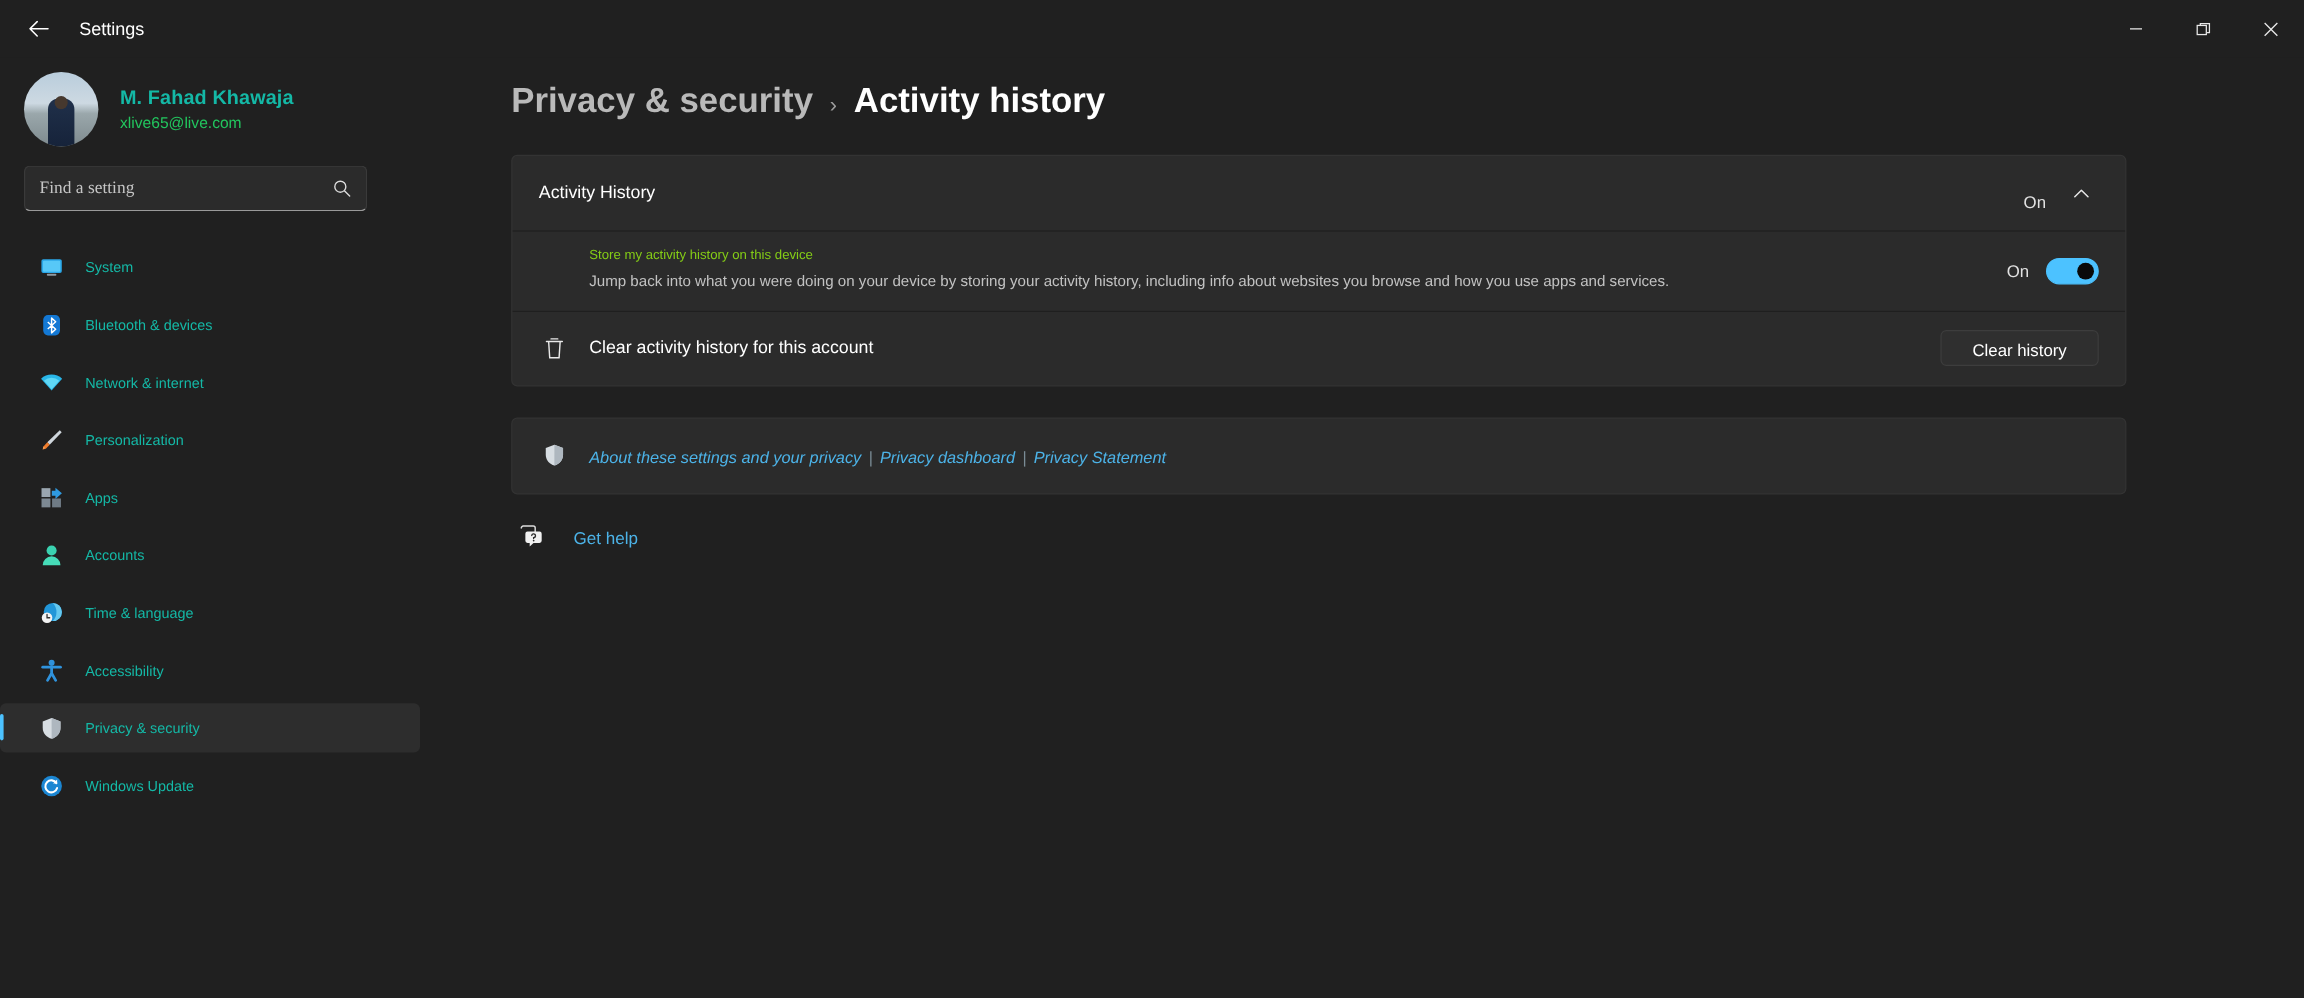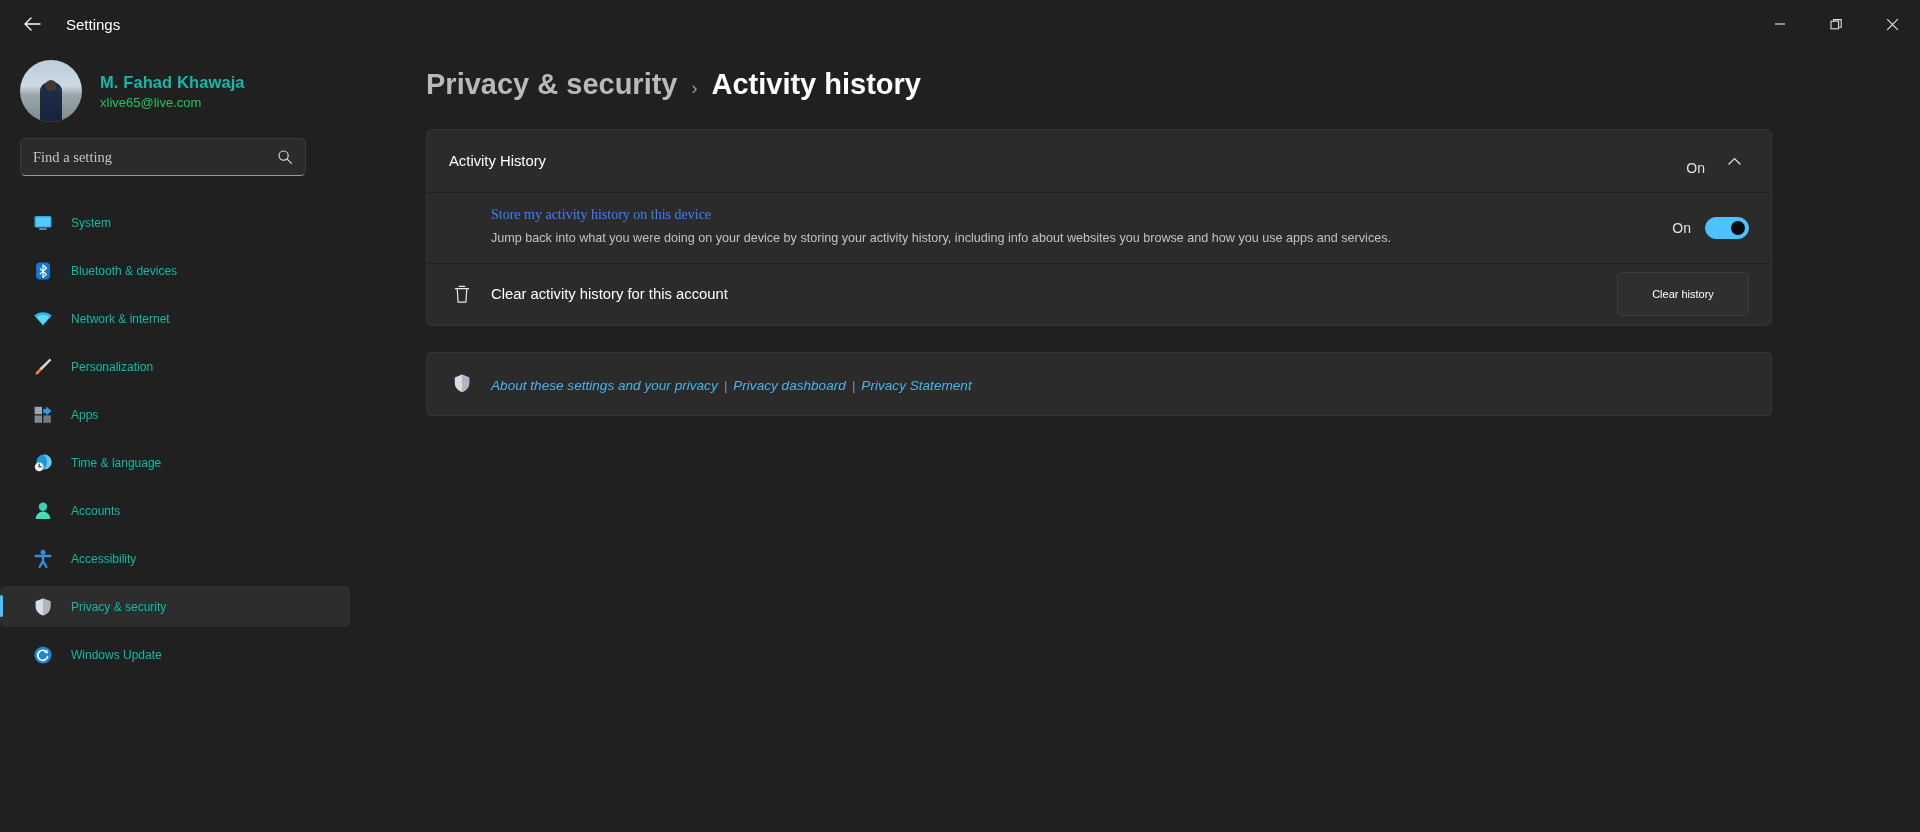--- a/index.html
+++ b/index.html
@@ -101,38 +101,38 @@
   .row { display: flex; align-items: center; padding: 0 22px; min-height: 62px; }
   .row + .row { border-top: 1px solid #1f1f1f; }
   .row-expander { min-height: 62px; }
   .row-title { font-size: 14.8px; color: #ffffff; }
   .row-right { margin-left: auto; display: flex; align-items: flex-end; gap: 14px; }
   .value-text { font-size: 14px; color: #e2e2e2; }
   .chev { width: 30px; height: 30px; display: flex; align-items: center; justify-content: center; border-radius: 4px; cursor: pointer; }
 
   .row-icon { width: 26px; flex: 0 0 26px; margin-right: 16px; display: flex; align-items: center; justify-content: center; }
   .row-body { display: flex; flex-direction: column; padding: 14px 0; max-width: 1000px; }
-  .row-head { font-size: 14px; color: #3b82f6; margin-bottom: 6px; font-family: Liberation Serif, serif; }
+  .row-head { font-size: 11px; color: #84cc16; margin-bottom: 6px; }
   .row-desc { font-size: 12.6px; color: #c2c2c2; line-height: 1.55; }
 
   .toggle-wrap { display: flex; align-items: center; gap: 14px; }
   .toggle {
     width: 44px; height: 22px; border-radius: 12px;
     background: #4cc2ff; position: relative; cursor: pointer;
     border: 1px solid #4cc2ff;
   }
   .toggle .knob {
     position: absolute; right: 3px; top: 50%; transform: translateY(-50%);
     width: 14px; height: 14px; border-radius: 50%; background: #0a0a0a;
   }
 
   .btn {
     background: #2f2f2f; border: 1px solid #3d3d3d; border-radius: 5px;
-    color: #fff; font-size: 11px; padding: 8px 20px; cursor: pointer;
-    font-family: "Liberation Sans", sans-serif; min-width: 132px; height: 44px;
+    color: #fff; font-size: 14px; padding: 8px 20px; cursor: pointer;
+    font-family: "Liberation Sans", sans-serif; min-width: 132px; height: 30px;
   }
 
   .links { display: flex; align-items: flex-start; flex-wrap: wrap; gap: 6px; margin-top: 3px; font-style: italic; }
   .link { color: #4cb3e8; font-size: 13.6px; cursor: pointer; }
   .pipe { color: #7a8c96; font-size: 13.6px; }
 
   .gethelp { display: flex; align-items: center; gap: 24px; margin-top: 24px; padding-left: 6px; }
   .gethelp-label { color: #4cb3e8; font-size: 14.2px; cursor: pointer; }
 </style>
 </head>
@@ -242,37 +242,37 @@
             <rect x="10.4" y="10.4" width="7.4" height="7.4" fill="#6f7b85"></rect>
             <path d="M13.2 1.4 L18.6 6.1 L13.2 10.8 L13.2 8.2 L10.2 8.2 L10.2 4 L13.2 4 Z" fill="#2f9ae0"></path>
           </svg>
         </span>
         <span class="navlabel">Apps</span>
       </div>
 
       <div class="navitem">
         <span class="navicon">
           <svg width="20" height="20" viewBox="0 0 20 20">
+            <circle cx="10" cy="5.8" r="4.2" fill="#3ad2b0"></circle>
+            <path d="M2.6 18 A7.4 7.4 0 0 1 17.4 18 Z" fill="#46dcb8"></path>
+          </svg>
+        </span>
+        <span class="navlabel">Accounts</span>
+      </div>
+
+      <div class="navitem">
+        <span class="navicon">
+          <svg width="20" height="20" viewBox="0 0 20 20">
             <circle cx="11" cy="9" r="7.6" fill="#2196d8"></circle>
             <path d="M11 1.4 A7.6 7.6 0 0 1 11 16.6 A11 11 0 0 0 11 1.4 Z" fill="#64c8ef"></path>
             <circle cx="6.2" cy="13.8" r="4.4" fill="#f2f2f2"></circle>
             <path d="M6.2 11 V13.8 H8.4" stroke="#333" stroke-width="1.1" fill="none" stroke-linecap="round"></path>
           </svg>
         </span>
         <span class="navlabel">Time &amp; language</span>
-      </div>
-
-      <div class="navitem">
-        <span class="navicon">
-          <svg width="20" height="20" viewBox="0 0 20 20">
-            <circle cx="10" cy="5.8" r="4.2" fill="#3ad2b0"></circle>
-            <path d="M2.6 18 A7.4 7.4 0 0 1 17.4 18 Z" fill="#46dcb8"></path>
-          </svg>
-        </span>
-        <span class="navlabel">Accounts</span>
       </div>
 
 
       <div class="navitem">
         <span class="navicon">
           <svg width="20" height="20" viewBox="0 0 20 20">
             <circle cx="10" cy="3.2" r="2.5" fill="#2f93dd"></circle>
             <path d="M2.6 7 H17.4" stroke="#2f93dd" stroke-width="2.3" stroke-linecap="round"></path>
             <path d="M10 6.6 V12 M10 12 L6.6 18 M10 12 L13.4 18" stroke="#2f93dd" stroke-width="2.3" stroke-linecap="round" fill="none"></path>
           </svg>
@@ -372,16 +372,27 @@
               <span class="link">About these settings and your privacy</span>
               <span class="pipe">|</span>
               <span class="link">Privacy dashboard</span>
               <span class="pipe">|</span>
               <span class="link">Privacy Statement</span>
             </span>
           </span>
         </div>
       </div>
 
+      <div class="gethelp">
+        <span>
+          <svg width="22" height="22" viewBox="0 0 22 22">
+            <path d="M2.4 4 A1.6 1.6 0 0 1 4 2.4 H12.4 A1.6 1.6 0 0 1 14 4 V8.4" stroke="#dcdcdc" stroke-width="1.2" fill="none" stroke-linecap="round"></path>
+            <path d="M7.6 7 H17.6 A1.8 1.8 0 0 1 19.4 8.8 V14.6 A1.8 1.8 0 0 1 17.6 16.4 H12.6 L9.4 19.4 V16.4 H7.6 A1.8 1.8 0 0 1 5.8 14.6 V8.8 A1.8 1.8 0 0 1 7.6 7 Z" fill="#f0f0f0"></path>
+            <path d="M11.1 10.2 A1.6 1.6 0 1 1 12.7 12.1 V12.8" stroke="#2b2b2b" stroke-width="1.15" fill="none" stroke-linecap="round"></path>
+            <circle cx="12.7" cy="14.5" r=".72" fill="#2b2b2b"></circle>
+          </svg>
+        </span>
+        <span class="gethelp-label">Get help</span>
+      </div>
 
     </div>
   </div>
 </div>
 
 </body></html>

